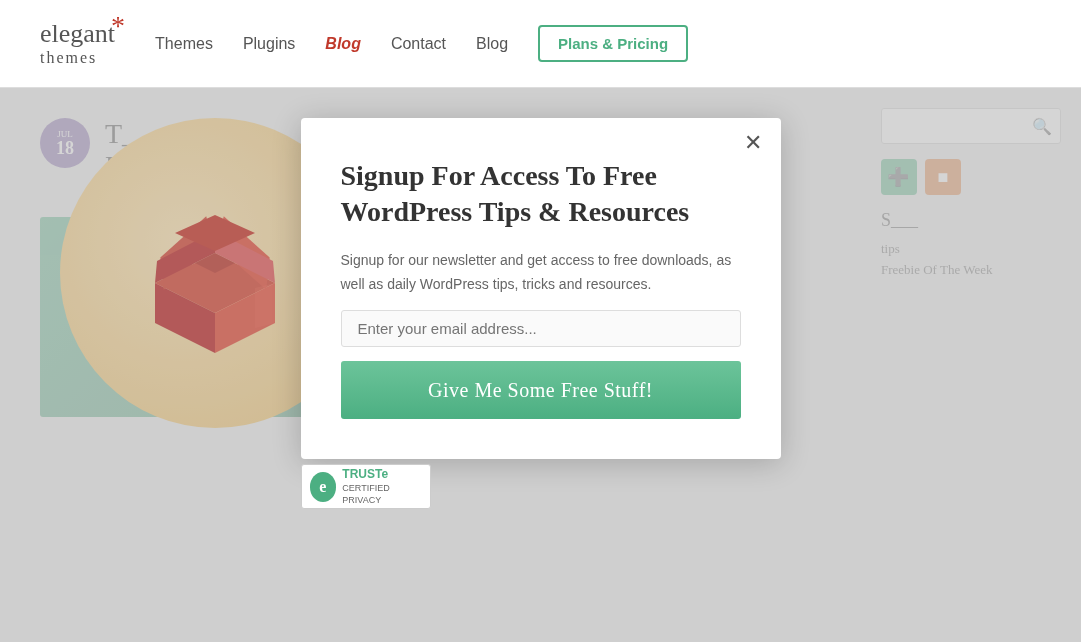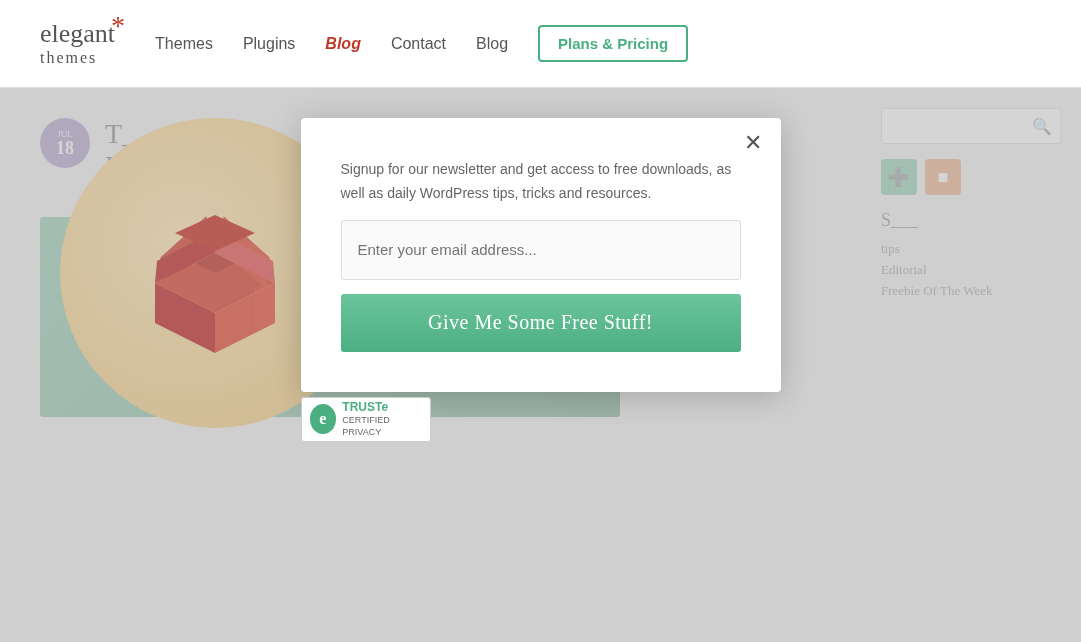--- a/index.html
+++ b/index.html
@@ -241,21 +241,21 @@
     }
     .modal-description {
       font-family: Arial, sans-serif;
       font-size: 14px;
       color: #666;
       line-height: 1.7;
       margin-bottom: 14px;
     }
     .modal-email-input {
       width: 100%;
-      height: 60px;
+      height: 37px;
       border: 1px solid #ddd;
       border-radius: 3px;
       padding: 0 16px;
       font-size: 15px;
       color: #aaa;
       background: #fafafa;
       margin-bottom: 14px;
       outline: none;
       font-family: Arial, sans-serif;
     }
@@ -356,21 +356,20 @@
     <div class="bg-sidebar">
       <div class="search-box">
         <span class="search-icon-char">🔍</span>
       </div>
       <div class="sidebar-icons">
         <div class="sidebar-icon-btn green">➕</div>
         <div class="sidebar-icon-btn orange">■</div>
       </div>
       <div class="sidebar-heading">S___</div>
       <span class="sidebar-link">tips</span>
-      <span class="sidebar-link">Editorial</span>
       <span class="sidebar-link">Freebie Of The Week</span>
     </div>
   </div>
 
   <div class="box-circle">
     <svg class="box-svg" viewBox="0 0 180 180">
 
       <polygon points="30,100 90,130 150,100 90,70" fill="#d45a4a"></polygon>
 
       <polygon points="30,100 90,130 90,170 30,140" fill="#c04040"></polygon>
@@ -391,20 +390,21 @@
 
       <polygon points="130,105 150,100 150,140 130,145" fill="#f07060" opacity="0.3"></polygon>
     </svg>
   </div>
 
   <div class="overlay">
 
     <div class="modal">
       <button class="modal-close">✕</button>
 
+      <h2 class="modal-title">Signup For Access To Free WordPress Tips &amp; Resources</h2>
 
       <p class="modal-description">Signup for our newsletter and get access to free downloads, as well as daily WordPress tips, tricks and resources.</p>
 
       <input class="modal-email-input" type="email" placeholder="Enter your email address..." style="">
 
       <button class="modal-submit-btn">Give Me Some Free Stuff!</button>
 
       
       <div class="truste-badge">
         <div class="truste-logo">

